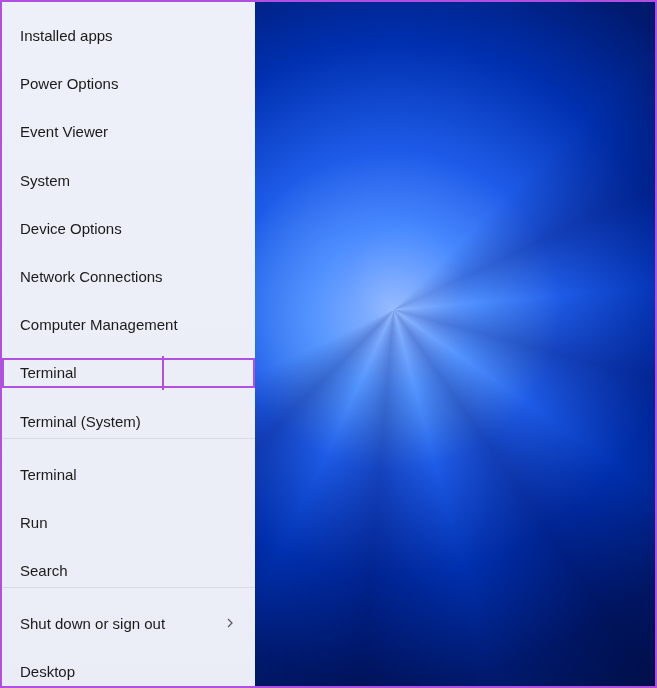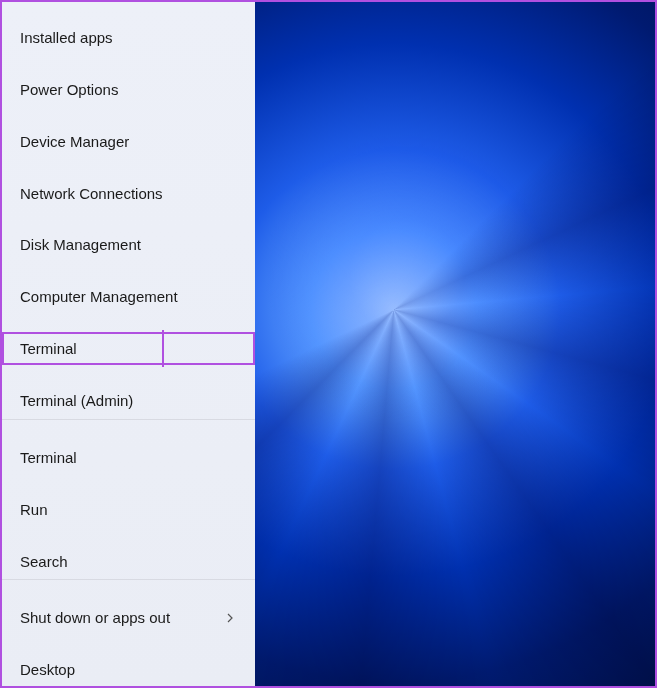--- a/index.html
+++ b/index.html
@@ -111,54 +111,57 @@
 
 <div class="context-menu">
 
   <div class="menu-item">
     <span class="menu-item-label">Installed apps</span>
   </div>
   <div class="menu-item">
     <span class="menu-item-label">Power Options</span>
   </div>
   <div class="menu-item">
-    <span class="menu-item-label">Device Manager</span>
+    <span class="menu-item-label">Event Viewer</span>
+  </div>
+  <div class="menu-item">
+    <span class="menu-item-label">System</span>
+  </div>
+  <div class="menu-item">
+    <span class="menu-item-label">Device Options</span>
   </div>
   <div class="menu-item">
     <span class="menu-item-label">Network Connections</span>
-  </div>
-  <div class="menu-item">
-    <span class="menu-item-label">Disk Management</span>
   </div>
   <div class="menu-item">
     <span class="menu-item-label">Computer Management</span>
   </div>
   <div class="menu-item highlighted">
     <span class="menu-item-label">Terminal</span>
   </div>
   <div class="menu-item">
-    <span class="menu-item-label">Terminal (Admin)</span>
+    <span class="menu-item-label">Terminal (System)</span>
   </div>
 
   <div class="separator"></div>
 
   <div class="menu-item">
     <span class="menu-item-label">Terminal</span>
   </div>
   <div class="menu-item">
     <span class="menu-item-label">Run</span>
   </div>
   <div class="menu-item">
     <span class="menu-item-label">Search</span>
   </div>
 
   <div class="separator"></div>
 
   <div class="menu-item">
-    <span class="menu-item-label">Shut down or apps out</span>
+    <span class="menu-item-label">Shut down or sign out</span>
     <span class="chevron">
       <svg width="10" height="10" viewBox="0 0 10 10">
           <path d="M3 1 L7 5 L3 9" fill="none" stroke="currentColor" stroke-width="1.2"></path>
         </svg>
     </span>
   </div>
   <div class="menu-item">
     <span class="menu-item-label">Desktop</span>
   </div>
 

